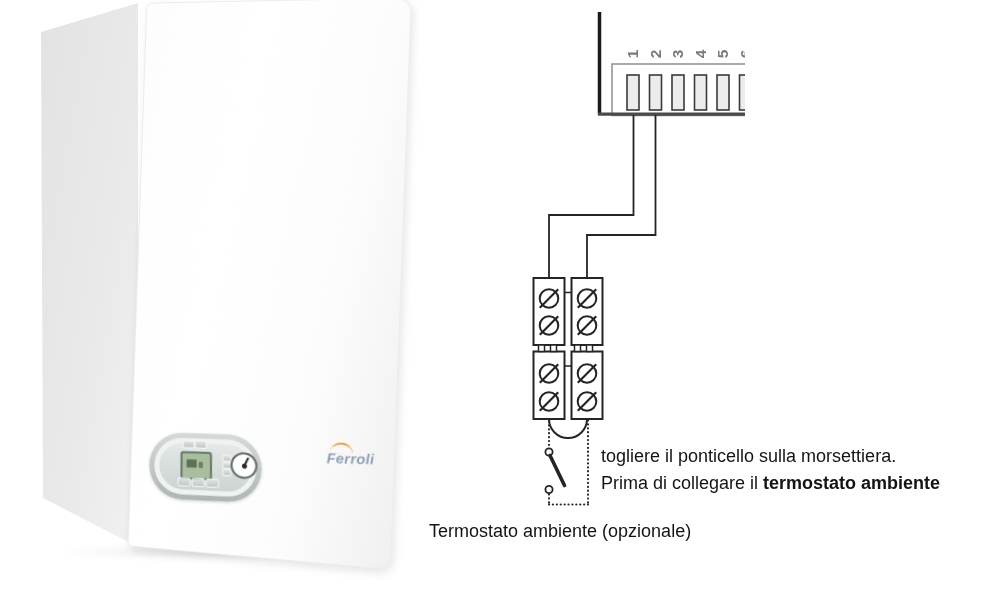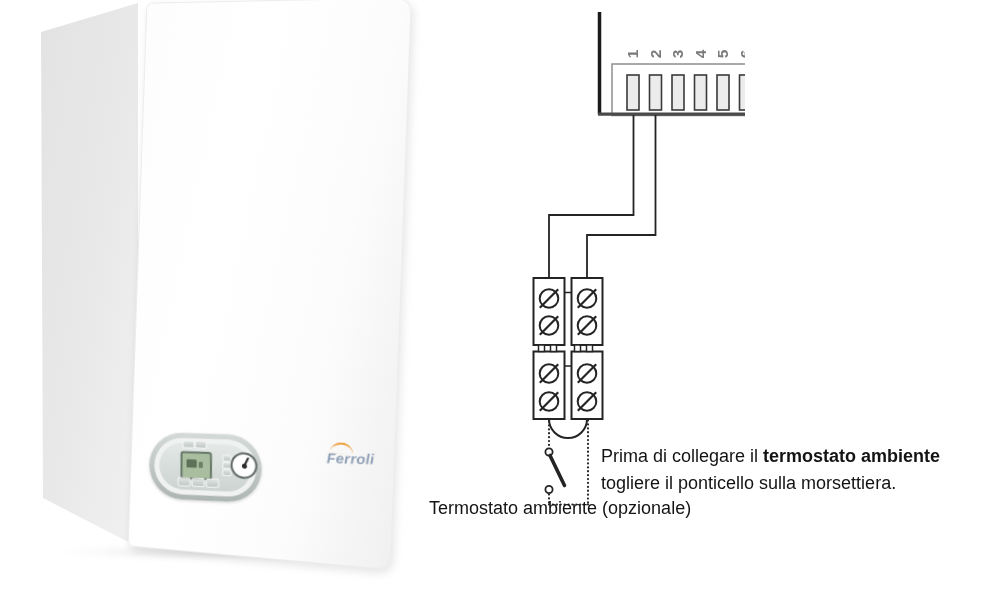--- a/index.html
+++ b/index.html
@@ -42,21 +42,21 @@
   .logo{position:absolute;left:190px;top:431px;width:60px;height:20px;transform:rotate(-3deg);}
   .logo-text{font-weight:bold;font-style:italic;font-size:13.5px;color:#8fa0b5;letter-spacing:.3px;}
   .swoosh{position:absolute;left:3px;top:-6px;width:22px;height:9px;
       border-top:2.6px solid #ef9f3c;border-radius:50%/100% 100% 0 0;transform:rotate(4deg);}
 
   
   .diagram-svg{position:absolute;left:480px;top:0;width:520px;height:512px;}
 
   .note{position:absolute;left:601px;top:443px;width:396px;font-size:18px;line-height:27px;color:#141414;}
   .note .b{font-weight:bold;}
-  .caption{position:absolute;left:429px;top:498px;font-size:18px;line-height:21px;color:#141414;}
+  .caption{position:absolute;left:429px;top:521px;font-size:18px;line-height:21px;color:#141414;}
 </style>
 </head>
 <body>
 
 <div class="screen">
 
   <div class="boiler">
     <div class="boiler-side"></div>
     <div class="boiler-shadow"></div>
     <div class="boiler-front">
@@ -171,19 +171,19 @@
     <path d="M69 421.5 V446.5 M69 494.5 V503 M69 504.5 H108 M108 420.5 V504.5" stroke="#2a2a2a" stroke-width="2.2" stroke-linecap="round" stroke-dasharray="0.1 3.8"></path>
 
     <g>
       <circle cx="69" cy="452" r="3.6" fill="#ffffff" stroke="#242424" stroke-width="1.8"></circle>
       <circle cx="69" cy="489.5" r="3.6" fill="#ffffff" stroke="#242424" stroke-width="1.8"></circle>
       <path d="M70 455.5 L84.5 485.5" stroke="#242424" stroke-width="3.6" stroke-linecap="round"></path>
     </g>
   </svg>
 
   <div class="note">
+    <div>togliere il ponticello sulla morsettiera.</div>
     <div><span>Prima di collegare il </span><span class="b">termostato ambiente</span></div>
-    <div>togliere il ponticello sulla morsettiera.</div>
   </div>
 
   <div class="caption">Termostato ambiente (opzionale)</div>
 
 </div>
 
 </body></html>

